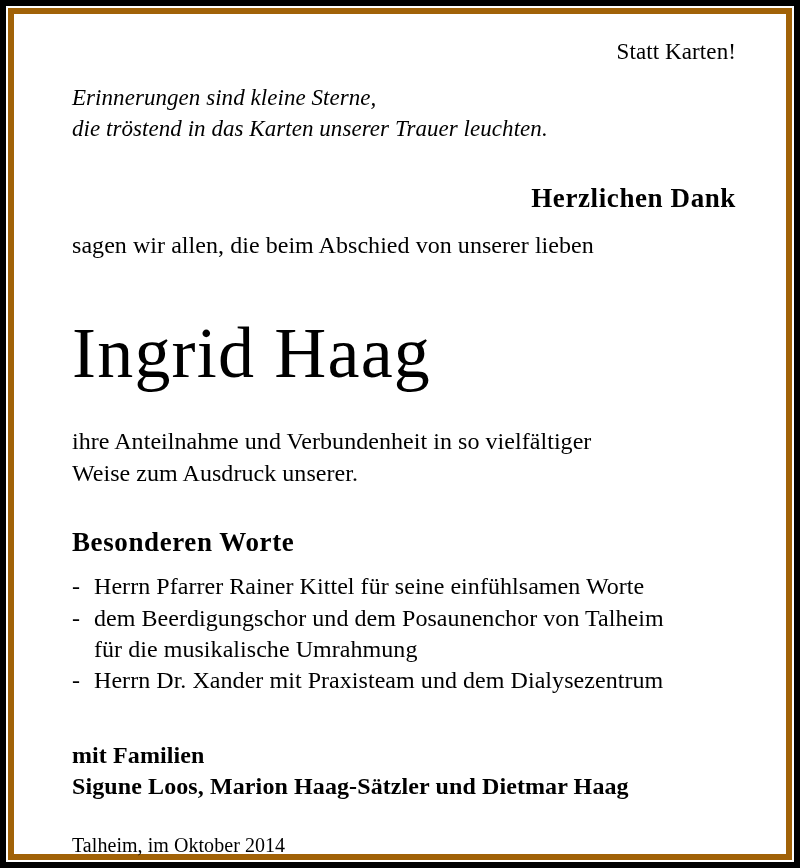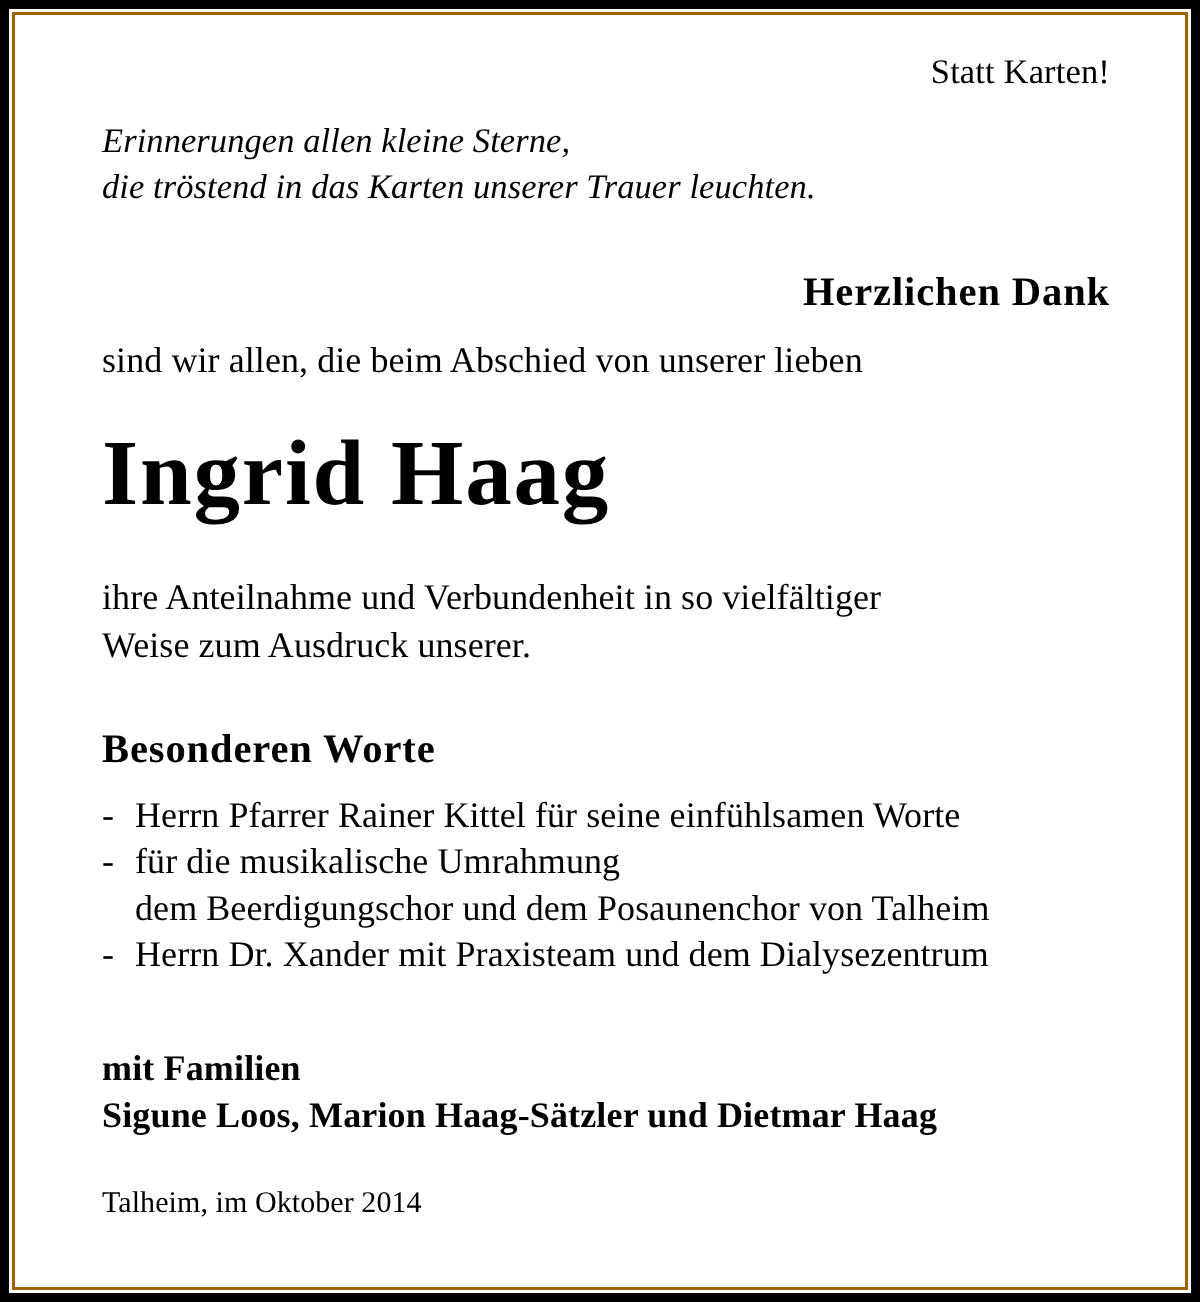--- a/index.html
+++ b/index.html
@@ -22,21 +22,21 @@
     width: 800px;
     height: 868px;
     background: #ffffff;
     border: 6px solid #000000;
     padding: 2px;           
   }
   .notice-inner {
     box-sizing: border-box;
     width: 100%;
     height: 100%;
-    border: 2px solid #a16207;
+    border: 6px solid #a16207;
     background: #ffffff;
   }
 
   
   .notice-body {
     box-sizing: border-box;
     width: 100%;
     height: 100%;
     padding: 24px 50px 0 58px;
   }
@@ -77,24 +77,24 @@
     font-size: 24px;
     line-height: 1.33;
     letter-spacing: .05px;
   }
   .runtext .line { display: block; white-space: nowrap; }
   .intro-text { margin-top: 15px; }
   .closing-text { margin-top: 35px; }
 
   
   .deceased-name {
-    margin: 26px 0 0 0;
-    font-size: 62px;
+    margin: 54px 0 0 0;
+    font-size: 72px;
     line-height: 1.05;
-    font-weight: bold;
+    font-weight: normal;
     letter-spacing: 1.2px;
     white-space: nowrap;
   }
 
   
   .thanks-list {
     list-style: none;
     margin: 13px 0 0 0;
     padding: 0;
   }
@@ -134,48 +134,48 @@
 </head>
 <body>
 
 <div class="notice-frame">
   <div class="notice-inner">
     <div class="notice-body">
 
       <div class="kicker">Statt Karten!</div>
 
       <div class="verse">
-        <span class="verse-line">Erinnerungen allen kleine Sterne,</span>
+        <span class="verse-line">Erinnerungen sind kleine Sterne,</span>
         <span class="verse-line">die tröstend in das Karten unserer Trauer leuchten.</span>
       </div>
 
       <div class="heading heading-thanks">Herzlichen Dank</div>
 
       <div class="runtext intro-text">
-        <span class="line">sind wir allen, die beim Abschied von unserer lieben</span>
+        <span class="line">sagen wir allen, die beim Abschied von unserer lieben</span>
       </div>
 
       <div class="deceased-name">Ingrid Haag</div>
 
       <div class="runtext closing-text">
         <span class="line">ihre Anteilnahme und Verbundenheit in so vielfältiger</span>
         <span class="line">Weise zum Ausdruck unserer.</span>
       </div>
 
       <div class="heading heading-special">Besonderen Worte</div>
 
       <ul class="thanks-list">
         <li>
           <span class="dash">-</span>
           <span class="line">Herrn Pfarrer Rainer Kittel für seine einfühlsamen Worte</span>
         </li>
         <li>
           <span class="dash">-</span>
+          <span class="line">dem Beerdigungschor und dem Posaunenchor von Talheim</span>
           <span class="line">für die musikalische Umrahmung</span>
-          <span class="line">dem Beerdigungschor und dem Posaunenchor von Talheim</span>
         </li>
         <li>
           <span class="dash">-</span>
           <span class="line">Herrn Dr. Xander mit Praxisteam und dem Dialysezentrum</span>
         </li>
       </ul>
 
       <div class="signature">
         <span class="line">mit Familien</span>
         <span class="line">Sigune Loos, Marion Haag-Sätzler und Dietmar Haag</span>

